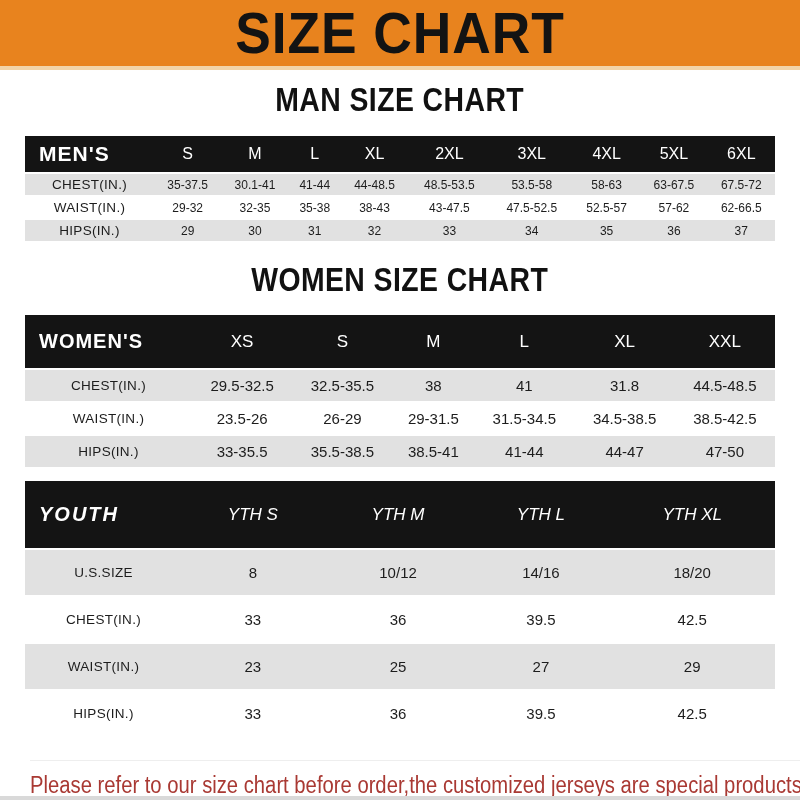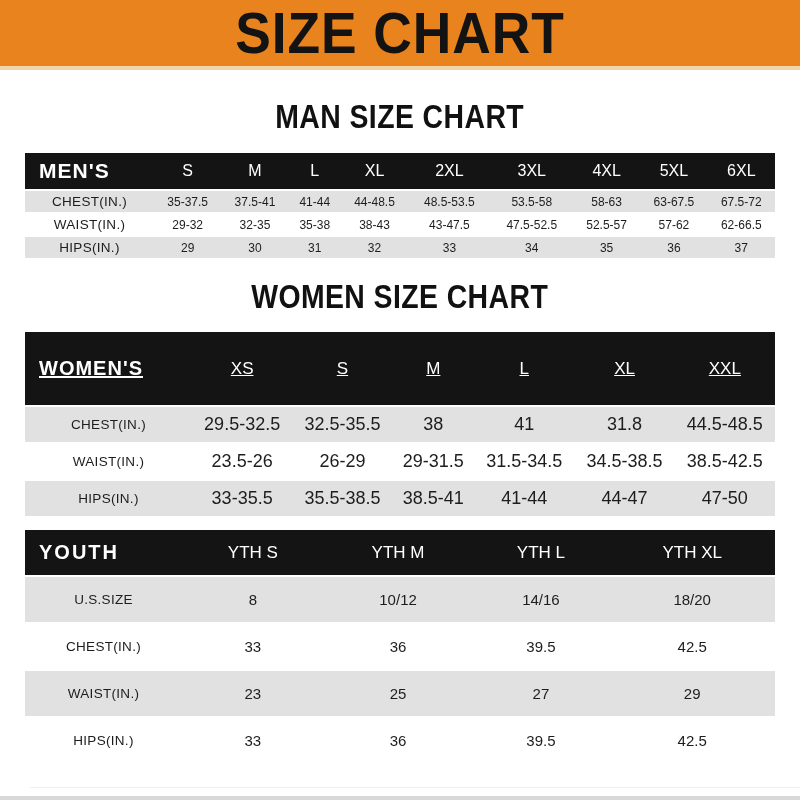--- a/index.html
+++ b/index.html
@@ -44,21 +44,21 @@
   .section-heading .cond {
     display: inline-block;
     font-size: 33px;
     font-weight: bold;
     color: #111111;
     transform: scaleX(0.86);
     transform-origin: center;
     letter-spacing: 0.5px;
     white-space: nowrap;
   }
-  .heading-man   { margin-top: 29px; }
+  .heading-man   { margin-top: 12px; }
   .heading-women { margin-top: 21px; }
   .heading-youth { margin-top: 31px; }
 
   
   .size-table {
     width: 750px;
     margin: 14px auto 0 auto;
     border-collapse: collapse;
     table-layout: auto;
   }
@@ -86,25 +86,25 @@
     color: var(--text-dark, #1d1d1d);
     white-space: nowrap;
   }
   .size-table td.rowlabel { font-size: 13.5px; letter-spacing: 0.3px; }
 
   .men   { margin-top: 15px; }
   .men th          { font-size: 16px; padding: 6px 3px; }
   .men th.corner   { font-size: 21px; width: 112px; }
   .men td          { font-size: 12px; padding: 3px 2px; }
 
-  .women th        { font-size: 17px; padding: 25px 3px; text-decoration: underline; }
+  .women th        { font-size: 17px; padding: 15px 3px; }
   .women th.corner { font-size: 20px; width: 150px; }
-  .women td        { font-size: 18px; padding: 7px 2px; }
-
-  .youth th        { font-size: 17px; padding: 11px 3px; }
+  .women td        { font-size: 15px; padding: 7px 2px; }
+
+  .youth th        { font-size: 17px; padding: 22px 3px; font-style: italic; }
   .youth th.corner { font-size: 20px; width: 140px; letter-spacing: 2px; }
   .youth td        { font-size: 15px; padding: 14px 2px; }
 
   
   .disclaimer {
     margin: 24px 0 0 30px;
     border-top: 1px solid #eeeeee;
     padding-top: 8px;
   }
   .disclaimer p { margin: 0; line-height: 32px; }
@@ -148,21 +148,21 @@
             <th>3XL</th>
             <th>4XL</th>
             <th>5XL</th>
             <th>6XL</th>
           </tr>
         </thead>
       <tbody>
           <tr>
             <td class="rowlabel">CHEST(IN.)</td>
             <td>35-37.5</td>
-            <td>37.5-41</td>
+            <td>30.1-41</td>
             <td>41-44</td>
             <td>44-48.5</td>
             <td>48.5-53.5</td>
             <td>53.5-58</td>
             <td>58-63</td>
             <td>63-67.5</td>
             <td>67.5-72</td>
           </tr>
           <tr>
             <td class="rowlabel">WAIST(IN.)</td>

